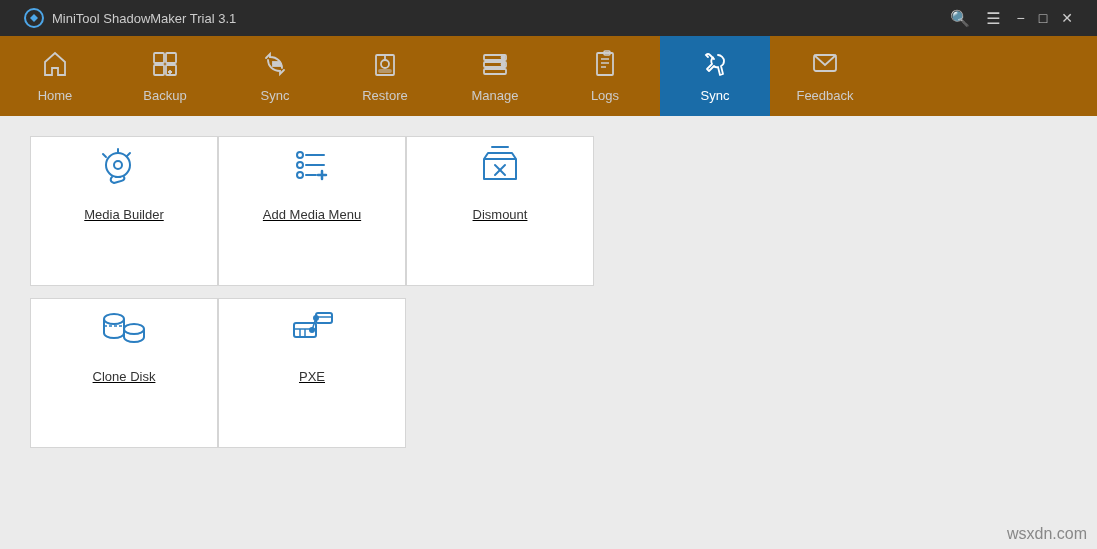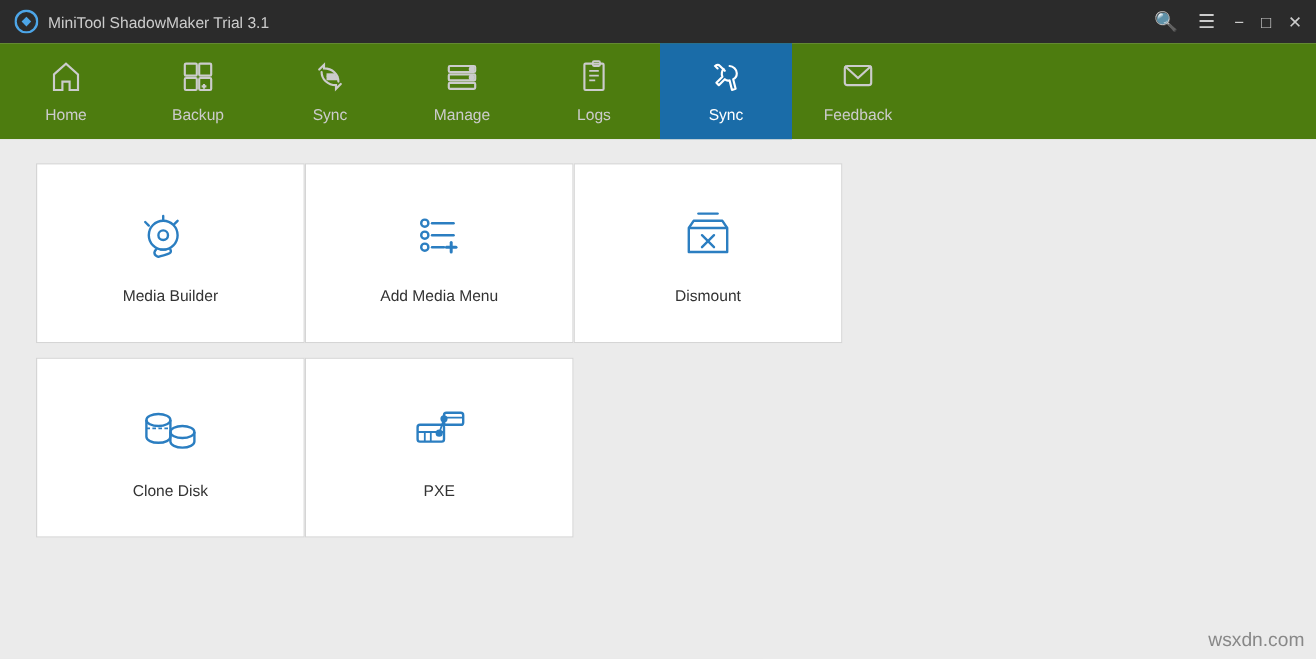--- a/index.html
+++ b/index.html
@@ -11,21 +11,21 @@
       overflow: hidden;
       user-select: none;
     }
 
     
     #title-bar {
       background: #2b2b2b;
       height: 36px;
       display: flex;
       align-items: center;
-      padding: 0 12px;
+      padding: 0 24px;
       color: #ccc;
       font-size: 13px;
     }
     #title-bar .logo {
       width: 20px;
       height: 20px;
       margin-right: 8px;
       display: flex;
       align-items: center;
       justify-content: center;
@@ -53,21 +53,21 @@
       align-items: center;
     }
     .title-icons span {
       color: #ccc;
       font-size: 16px;
       cursor: pointer;
     }
 
     
     #nav-bar {
-      background: #4d7c0f;
+      background: #a16207;
       height: 80px;
       display: flex;
       align-items: stretch;
     }
     .nav-item {
       display: flex;
       flex-direction: column;
       align-items: center;
       justify-content: center;
       min-width: 110px;
@@ -107,26 +107,26 @@
       display: flex;
       gap: 0;
     }
 
     .tool-card {
       background: #ffffff;
       border: 1px solid #d5d5d5;
       display: flex;
       flex-direction: column;
       align-items: center;
-      justify-content: center;
-      width: 224px;
+      width: 188px;
       height: 150px;
       cursor: pointer;
       gap: 14px;
       transition: background 0.15s;
+      text-decoration: underline;
     }
     .tool-card .tool-label {
       font-size: 13px;
       color: #333333;
     }
 
     
     .tool-card svg {
       width: 52px;
       height: 52px;
@@ -206,20 +206,31 @@
       <svg viewBox="0 0 28 28">
         <path d="M5 8 L9 4 L9 7 C16 7 21 12 21 18" stroke="currentColor" stroke-width="1.8" fill="none" stroke-linecap="round"></path>
         <path d="M23 20 L19 24 L19 21 C12 21 7 16 7 10" stroke="currentColor" stroke-width="1.8" fill="none" stroke-linecap="round"></path>
         <rect x="12" y="14" width="8" height="2" fill="currentColor"></rect>
         <rect x="12" y="12" width="6" height="1" fill="currentColor"></rect>
       </svg>
     </span>
     <span class="nav-label">Sync</span>
   </div>
 
+  <div class="nav-item">
+    <span class="nav-icon">
+      <svg viewBox="0 0 28 28">
+        <rect x="5" y="5" width="18" height="20" rx="1" stroke="currentColor" stroke-width="1.8"></rect>
+        <circle cx="14" cy="14" r="4" stroke="currentColor" stroke-width="1.8" fill="none"></circle>
+        <path d="M14 10 L14 6" stroke="currentColor" stroke-width="1.8"></path>
+        <rect x="8" y="20" width="12" height="2" rx="1" fill="currentColor" opacity="0.5"></rect>
+      </svg>
+    </span>
+    <span class="nav-label">Restore</span>
+  </div>
 
   <div class="nav-item">
     <span class="nav-icon">
       <svg viewBox="0 0 28 28">
         <rect x="3" y="5" width="22" height="5" rx="1" stroke="currentColor" stroke-width="1.8"></rect>
         <rect x="3" y="12" width="22" height="5" rx="1" stroke="currentColor" stroke-width="1.8"></rect>
         <rect x="3" y="19" width="22" height="5" rx="1" stroke="currentColor" stroke-width="1.8"></rect>
         <circle cx="22" cy="7.5" r="1.5" fill="currentColor"></circle>
         <circle cx="22" cy="14.5" r="1.5" fill="currentColor"></circle>
       </svg>

